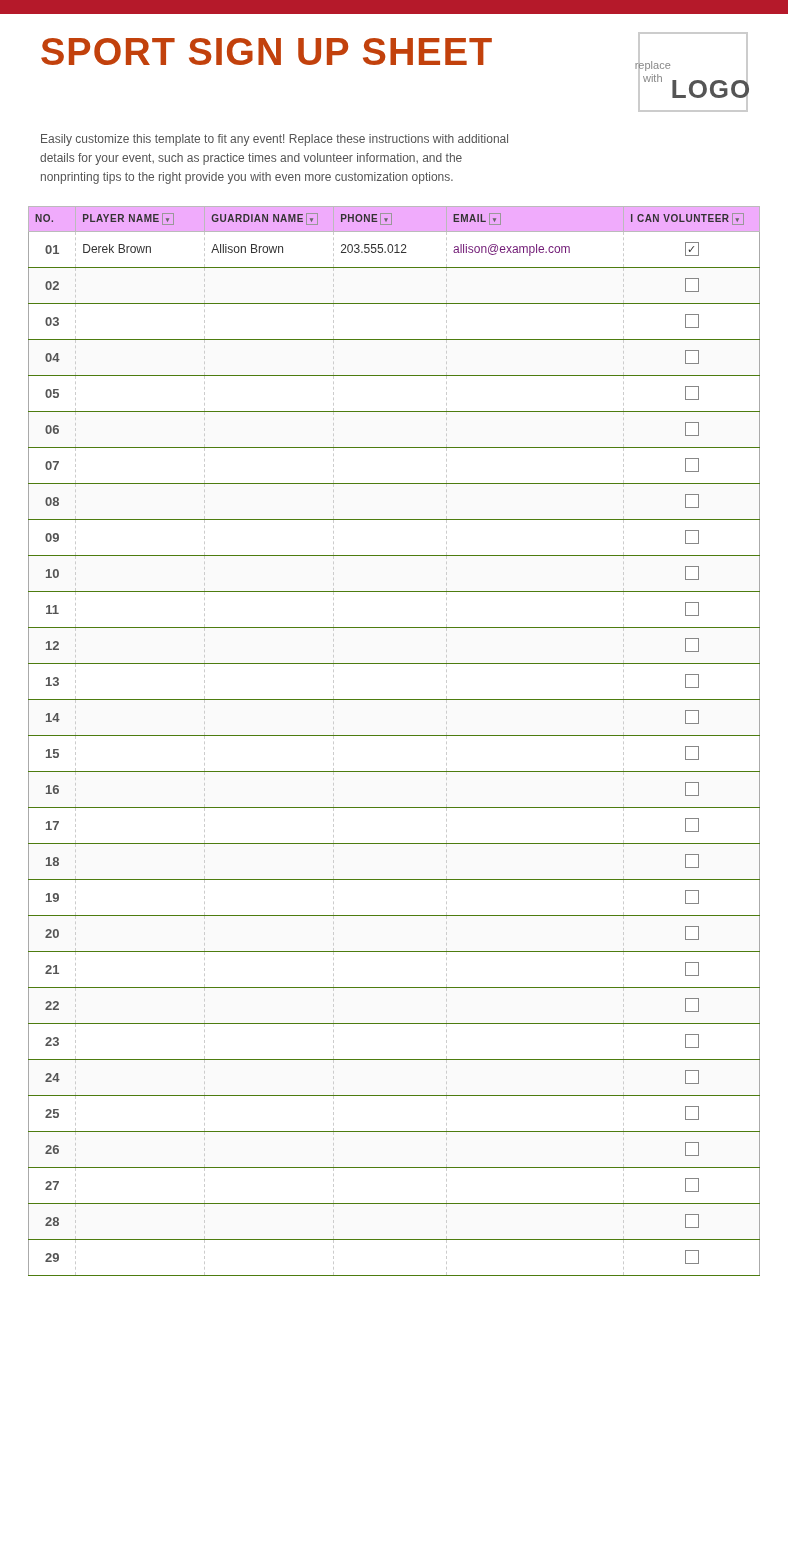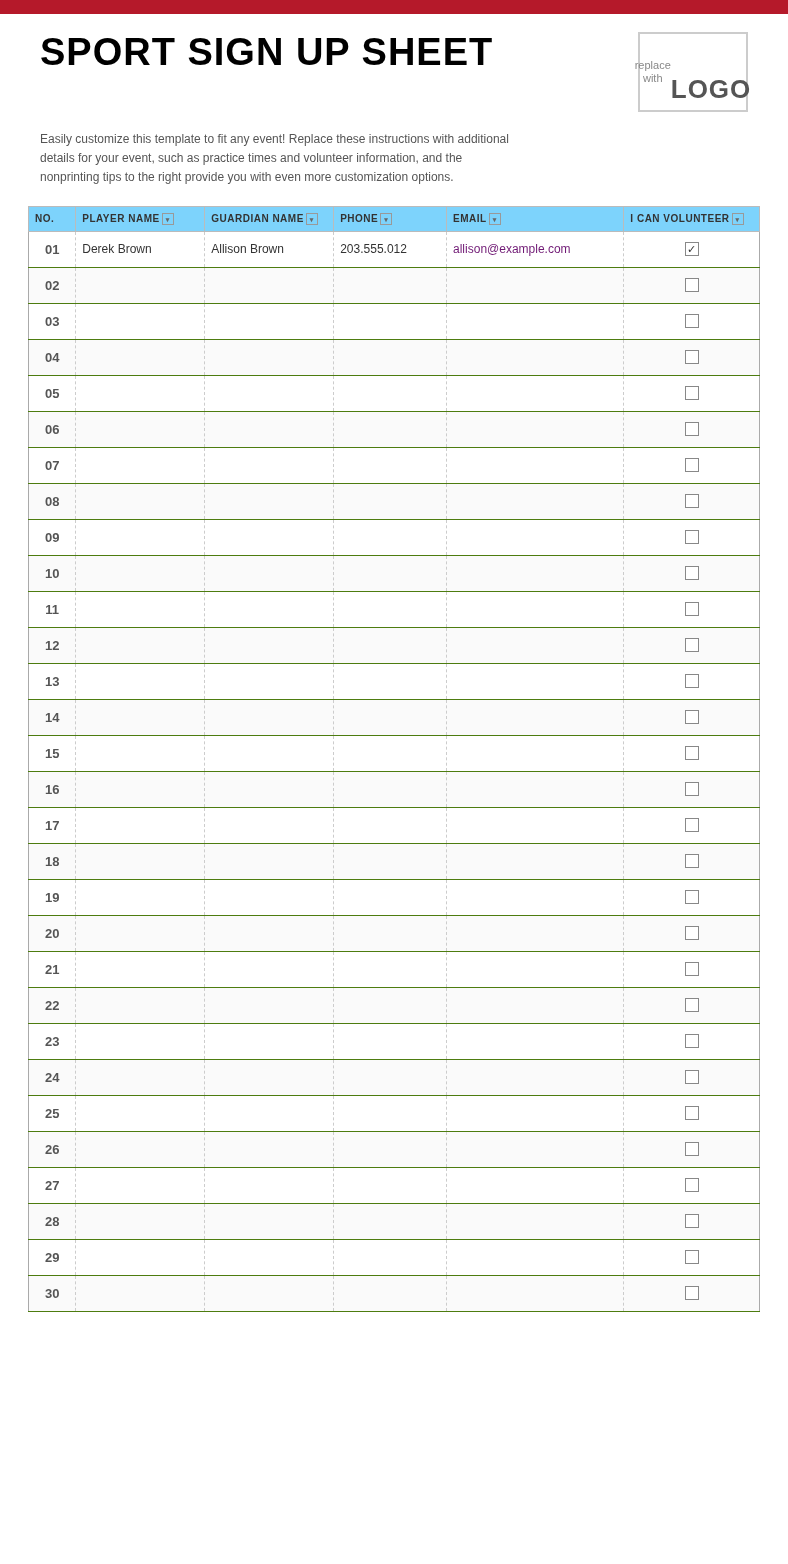--- a/index.html
+++ b/index.html
@@ -18,21 +18,21 @@
     }
     .header {
       display: flex;
       justify-content: space-between;
       align-items: flex-start;
       padding: 18px 40px 10px 40px;
     }
     .title {
       font-size: 38px;
       font-weight: 900;
-      color: #000000;
+      color: #c2410c;
       letter-spacing: 1px;
       text-transform: uppercase;
       line-height: 1.1;
     }
     .logo-box {
       display: flex;
       flex-direction: row;
       align-items: center;
       justify-content: center;
       border: 2px solid #ccc;
@@ -59,21 +59,21 @@
     }
     .table-wrap {
       padding: 0 28px 20px 28px;
     }
     table {
       width: 100%;
       border-collapse: collapse;
       border: 1px solid #aaa;
     }
     thead tr {
-      background: #7dd3fc;
+      background: #f0abfc;
     }
     thead th {
       font-size: 10px;
       font-weight: 700;
       text-transform: uppercase;
       color: #333;
       padding: 6px 6px;
       border: 1px solid #bbb;
       white-space: nowrap;
       letter-spacing: 0.5px;
@@ -546,27 +546,15 @@
           <td class="col-player"></td>
           <td class="col-guardian"></td>
           <td class="col-phone"></td>
           <td class="col-email"></td>
           <td class="col-volunteer">
             <div class="checkbox-cell">
               <span class="chk"></span>
             </div>
           </td>
         </tr>
-        <tr>
-          <td class="row-num col-no">30</td>
-          <td class="col-player"></td>
-          <td class="col-guardian"></td>
-          <td class="col-phone"></td>
-          <td class="col-email"></td>
-          <td class="col-volunteer">
-            <div class="checkbox-cell">
-              <span class="chk"></span>
-            </div>
-          </td>
-        </tr>
       </tbody>
   </table>
 </div>
 
 </body></html>

